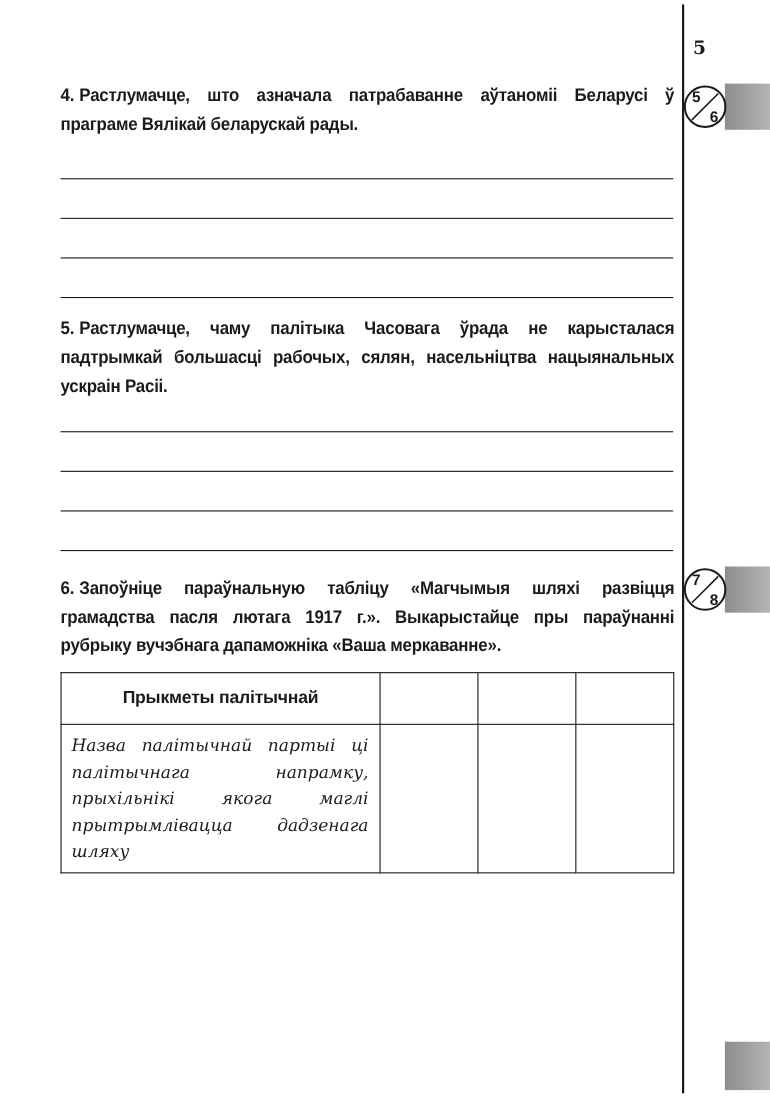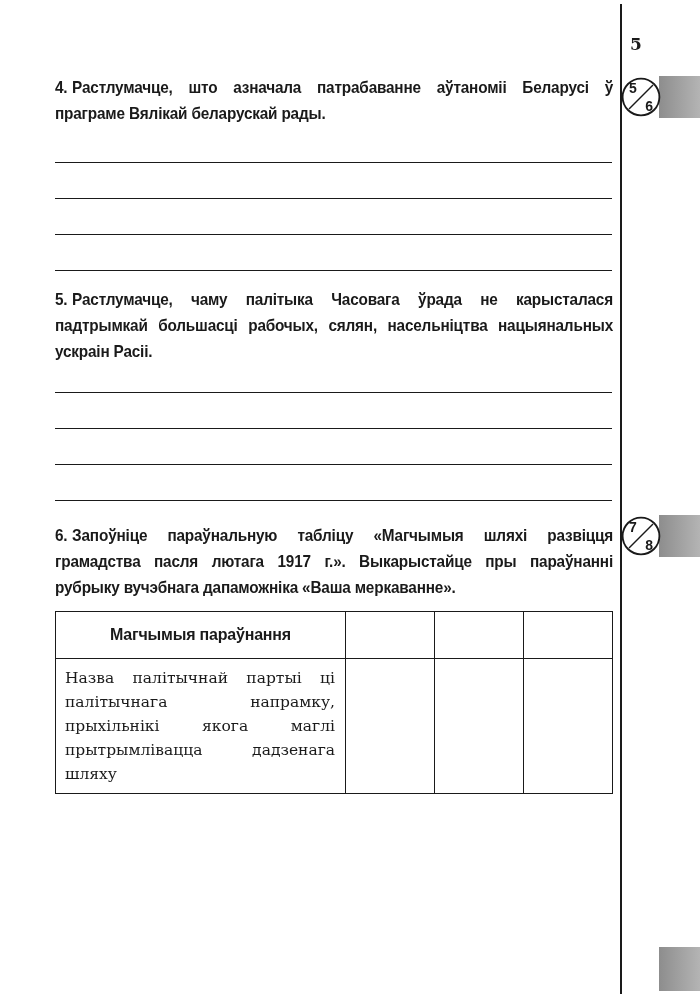--- a/index.html
+++ b/index.html
@@ -46,21 +46,21 @@
     position:absolute; left:55px; top:611px; border-collapse:collapse;
     table-layout:fixed;
   }
   table.cmp td { border:1.6px solid #1a1a1a; padding:0; background:#fff; }
   .col1 { width:290px; } .colN { width:89px; }
   .head-row td { height:46px; }
   .head-cell {
     text-align:center; vertical-align:middle;
     font-weight:700; font-size:16px; letter-spacing:-0.2px;
   }
-  .r1 td { height:113px; }
+  .r1 td { height:113px;font-style:italic; }
   .r2 td { height:168px; }
   .label-cell {
     font-family:"DejaVu Serif", serif; font-size:15.5px; line-height:24px;
     padding:7px 10px 7px 9px !important; vertical-align:top; text-align:justify;
   }
 </style>
 </head>
 <body>
 
 <div class="sheet">
@@ -113,21 +113,21 @@
 
   <table class="cmp">
     <colgroup>
       <col class="col1">
         <col class="colN">
         <col class="colN">
         <col class="colN">
     </colgroup>
     <tbody>
       <tr class="head-row">
-        <td class="head-cell">Магчымыя параўнання</td>
+        <td class="head-cell">Прыкметы палітычнай</td>
         <td></td>
         <td></td>
         <td></td>
       </tr>
       <tr class="r1">
         <td class="label-cell">Назва палітычнай партыі ці палітычнага напрамку, прыхільнікі якога маглі прытрымлівацца дадзенага шляху</td>
         <td></td>
         <td></td>
         <td></td>
       </tr>

